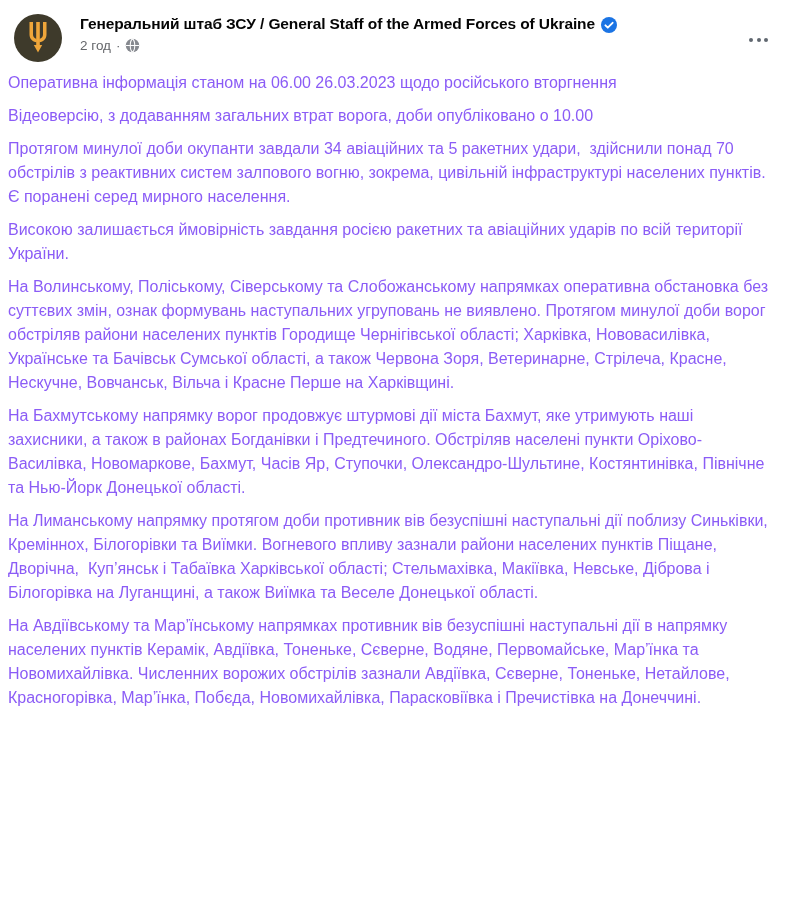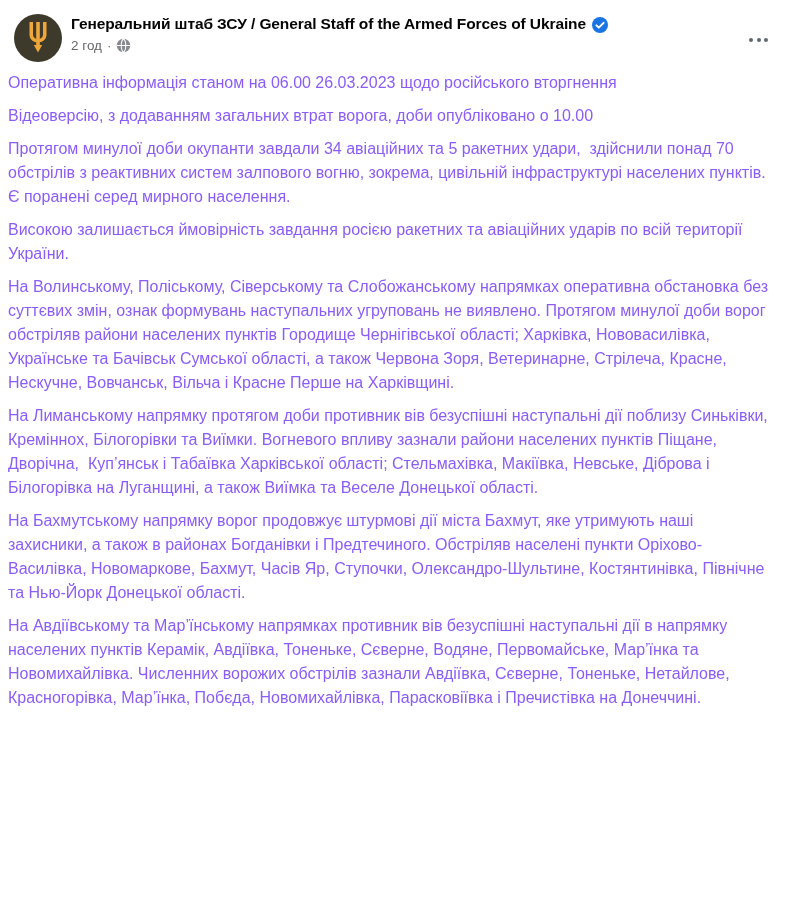--- a/index.html
+++ b/index.html
@@ -26,21 +26,21 @@
     height: 48px;
     border-radius: 50%;
     background: #3e3a2b;
     flex-shrink: 0;
     display: flex;
     align-items: center;
     justify-content: center;
     cursor: pointer;
   }
   .header-text {
-    margin-left: 9px;
+    margin-left: 18px;
     padding-top: 1px;
     min-width: 0;
   }
   .name-row {
     display: flex;
     align-items: center;
     gap: 6px;
   }
   .page-name {
     font-size: 15.5px;
@@ -138,16 +138,16 @@
     <i></i>
   </div>
 </div>
 
 <div class="post-body">
     <p>Оперативна інформація станом на 06.00 26.03.2023 щодо російського вторгнення</p>
     <p>Відеоверсію, з додаванням загальних втрат ворога, доби опубліковано о 10.00</p>
     <p>Протягом минулої доби окупанти завдали 34 авіаційних та 5 ракетних удари,  здійснили понад 70 обстрілів з реактивних систем залпового вогню, зокрема, цивільній інфраструктурі населених пунктів. Є поранені серед мирного населення.</p>
     <p>Високою залишається ймовірність завдання росією ракетних та авіаційних ударів по всій території України.</p>
     <p>На Волинському, Поліському, Сіверському та Слобожанському напрямках оперативна обстановка без суттєвих змін, ознак формувань наступальних угруповань не виявлено. Протягом минулої доби ворог обстріляв райони населених пунктів Городище Чернігівської області; Харківка, Нововасилівка, Українське та Бачівськ Сумської області, а також Червона Зоря, Ветеринарне, Стрілеча, Красне, Нескучне, Вовчанськ, Вільча і Красне Перше на Харківщині.</p>
+    <p>На Бахмутському напрямку ворог продовжує штурмові дії міста Бахмут, яке утримують наші захисники, а також в районах Богданівки і Предтечиного. Обстріляв населені пункти Оріхово-Василівка, Новомаркове, Бахмут, Часів Яр, Ступочки, Олександро-Шультине, Костянтинівка, Північне та Нью-Йорк Донецької області.</p>
     <p>На Лиманському напрямку протягом доби противник вів безуспішні наступальні дії поблизу Синьківки, Кремінноx, Білогорівки та Виїмки. Вогневого впливу зазнали райони населених пунктів Піщане, Дворічна,  Куп’янськ і Табаївка Харківської області; Стельмахівка, Макіївка, Невське, Діброва і Білогорівка на Луганщині, а також Виїмка та Веселе Донецької області.</p>
-    <p>На Бахмутському напрямку ворог продовжує штурмові дії міста Бахмут, яке утримують наші захисники, а також в районах Богданівки і Предтечиного. Обстріляв населені пункти Оріхово-Василівка, Новомаркове, Бахмут, Часів Яр, Ступочки, Олександро-Шультине, Костянтинівка, Північне та Нью-Йорк Донецької області.</p>
     <p>На Авдіївському та Мар’їнському напрямках противник вів безуспішні наступальні дії в напрямку населених пунктів Керамік, Авдіївка, Тоненьке, Сєверне, Водяне, Первомайське, Мар’їнка та Новомихайлівка. Численних ворожих обстрілів зазнали Авдіївка, Сєверне, Тоненьке, Нетайлове, Красногорівка, Мар’їнка, Побєда, Новомихайлівка, Парасковіївка і Пречистівка на Донеччині.</p>
   </div>
 
 </body></html>

